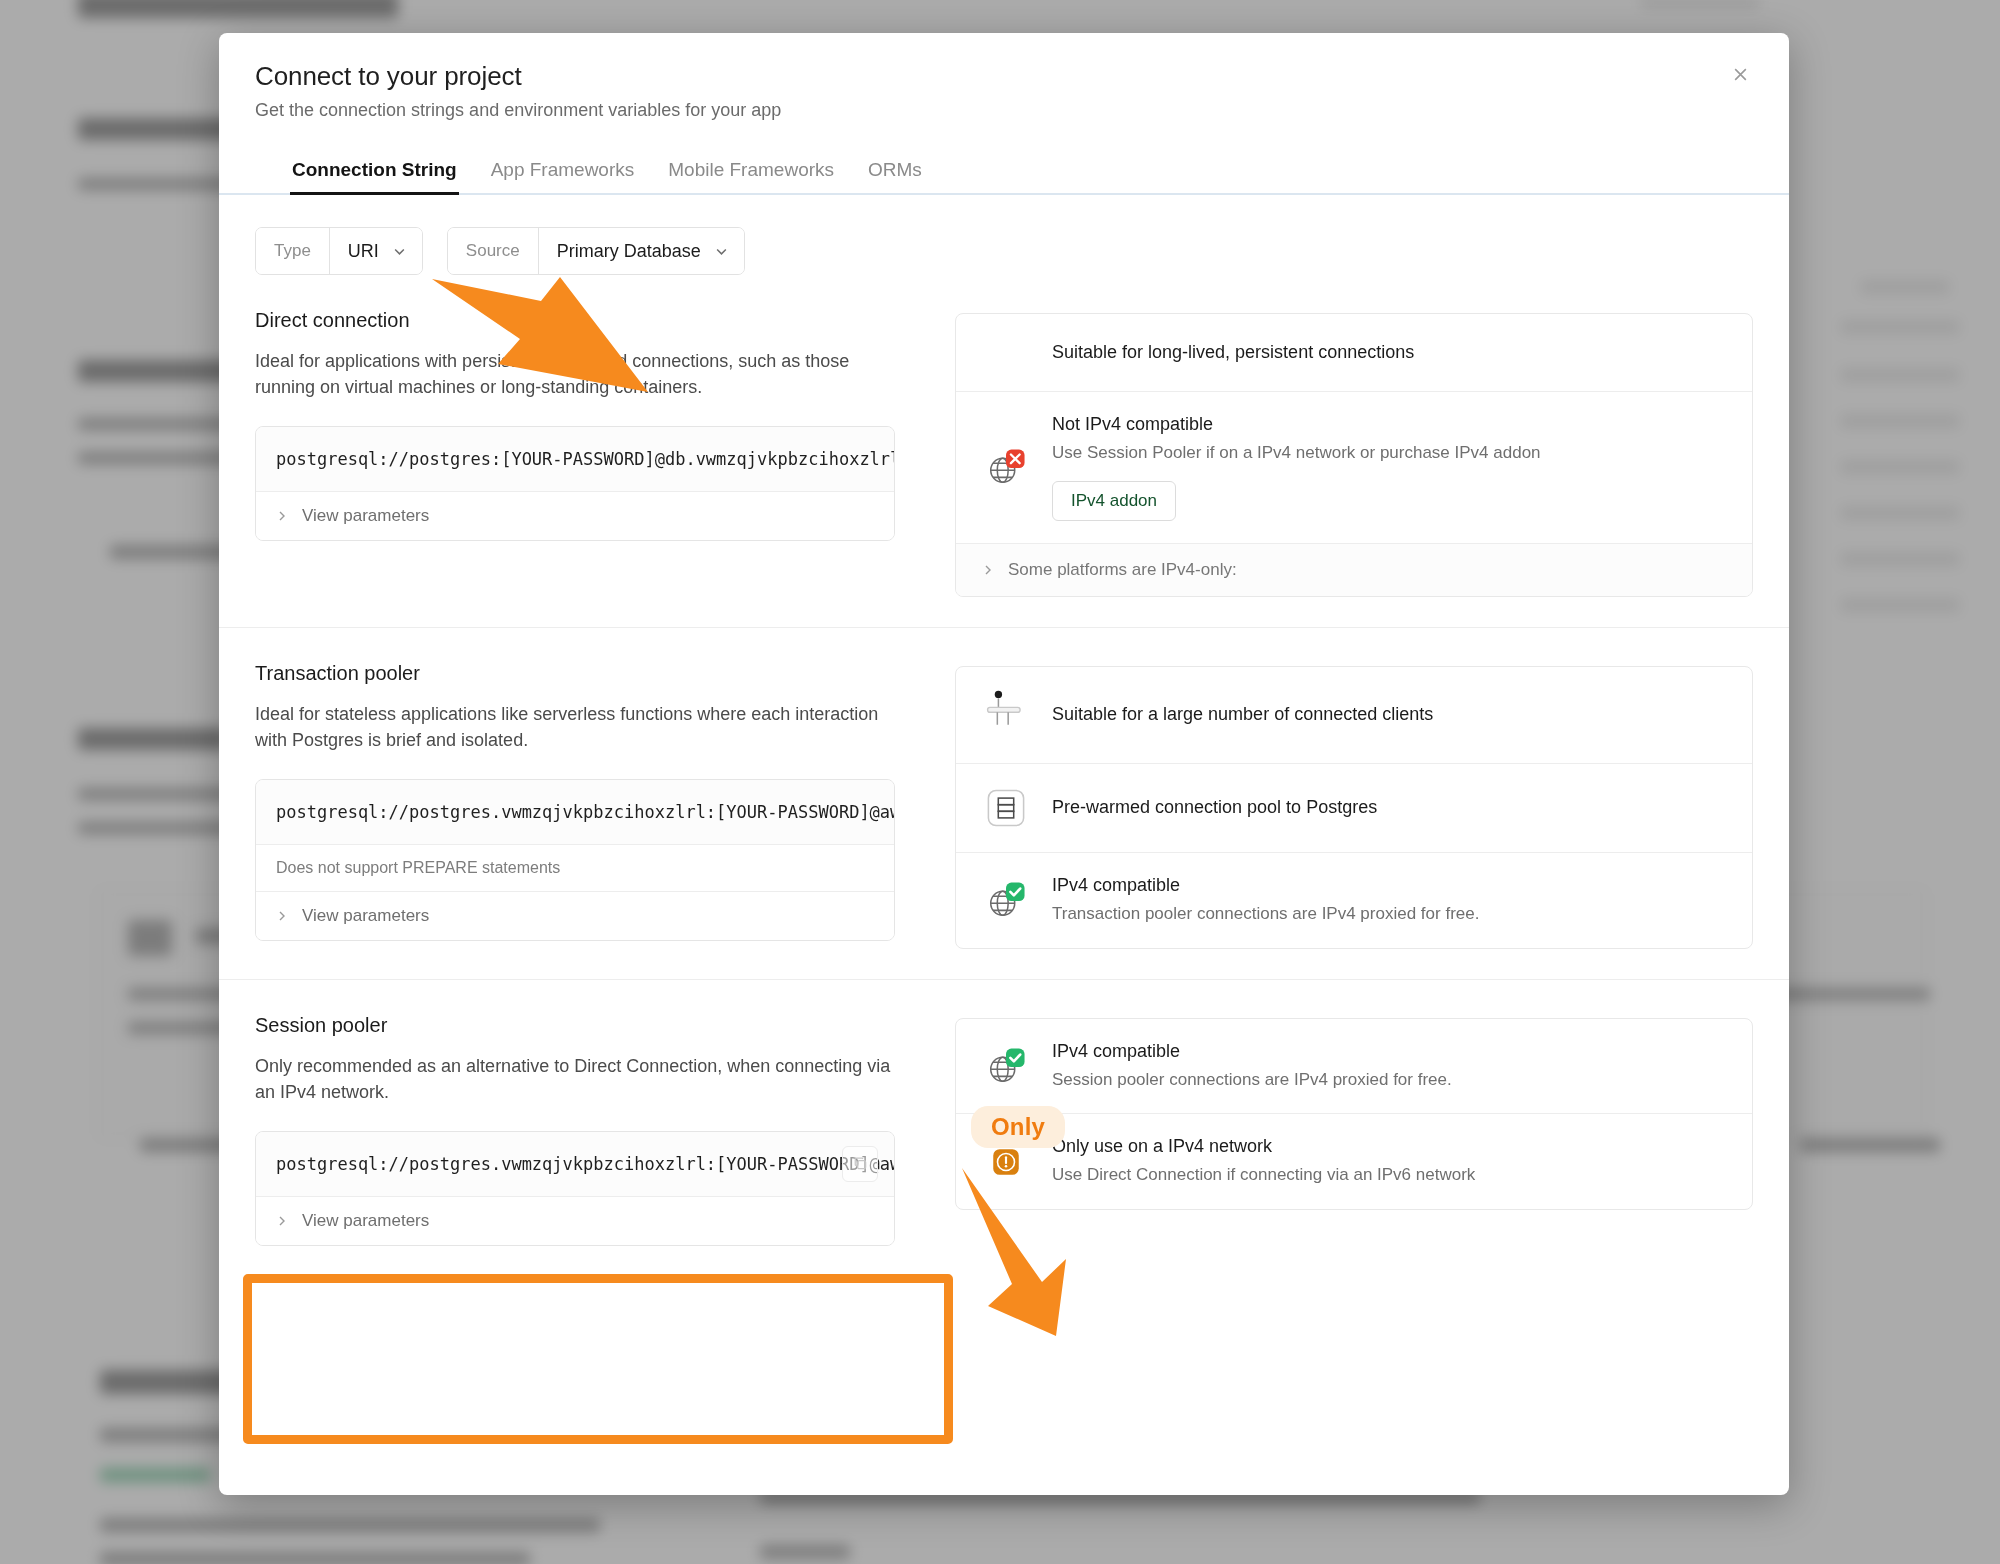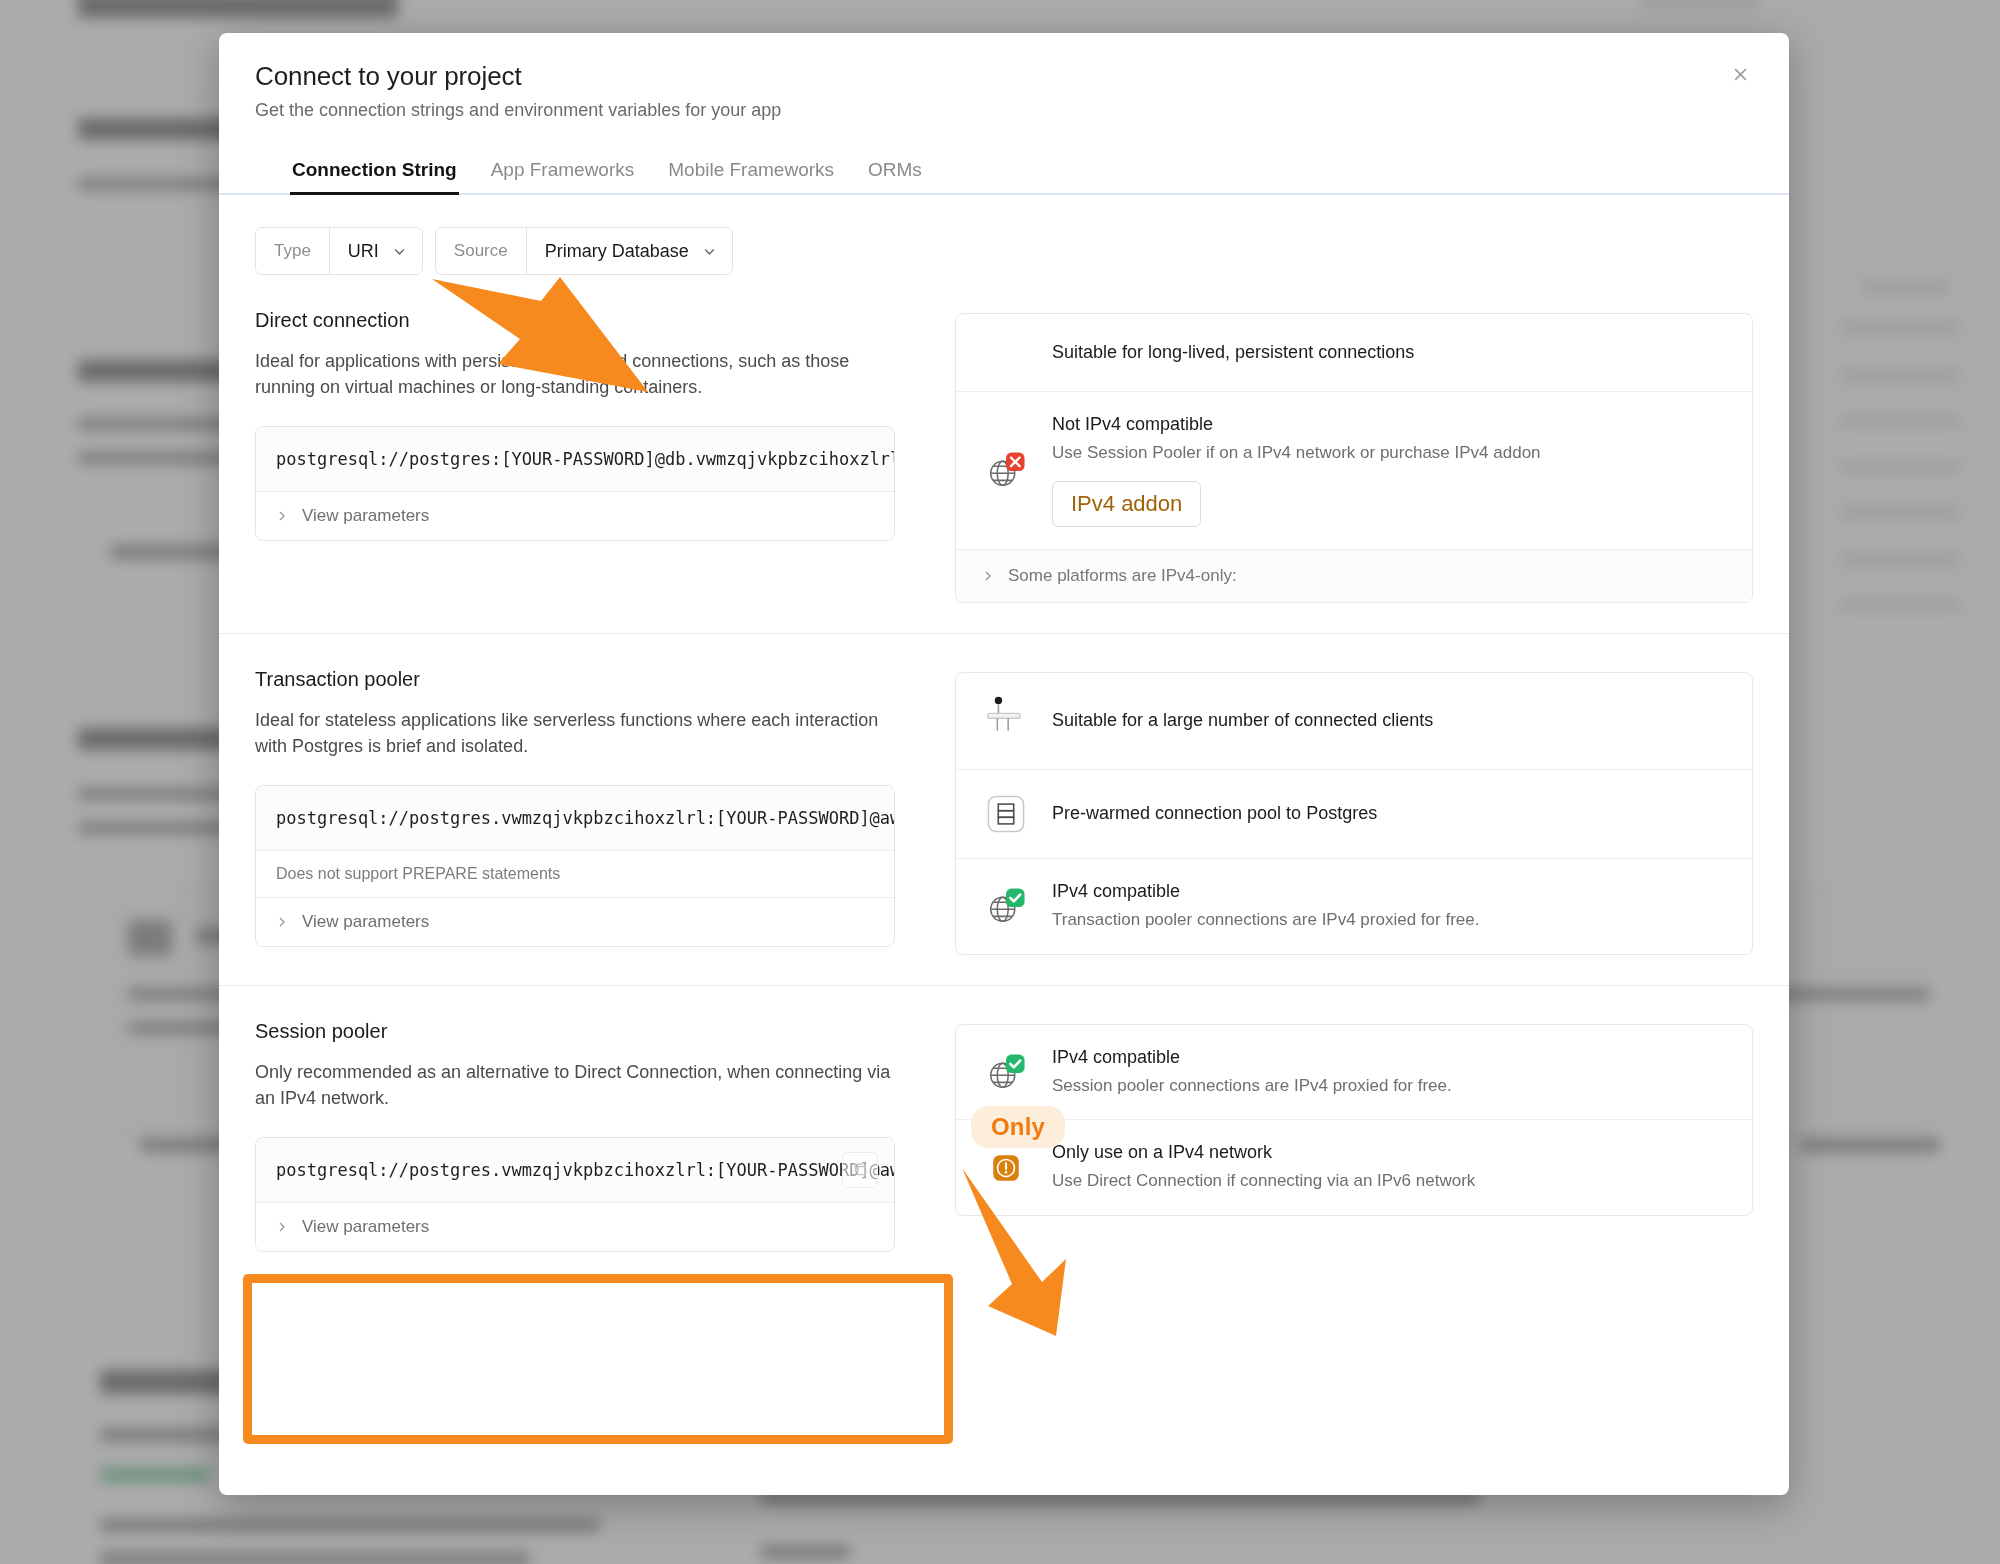--- a/index.html
+++ b/index.html
@@ -78,21 +78,21 @@
   }
   .tab.active { color: #141414; font-weight: 700; margin-left: 35px; }
   .tab.active::after {
     content: ""; position: absolute; left: 0; right: 0; bottom: 0;
     height: 3px; background: #141414;
   }
 
   .modal-body { flex: 1; overflow: hidden; }
 
   
-  .selector-row { display: flex; gap: 12px; padding: 32px 36px 0 36px; }
+  .selector-row { display: flex; gap: 24px; padding: 32px 36px 0 36px; }
   .selector {
     display: flex; align-items: stretch;
     border: 1px solid #e2e2e2; border-radius: 7px;
     background: #fff; overflow: hidden; height: 46px;
   }
   .sel-label {
     display: flex; align-items: center;
     padding: 0 18px; font-size: 17px; color: #8e8e8e;
     background: #fff;
   }
@@ -156,21 +156,21 @@
   }
   .info-row + .info-row { border-top: 1px solid #ededed; }
   .info-icon { width: 48px; flex: none; display: flex; align-items: center; justify-content: center; }
   .info-txt { flex: 1; }
   .info-title { font-size: 18px; color: #1b1b1b; }
   .info-title.b { margin-bottom: 6px; }
   .info-sub { font-size: 17px; color: #6f6f6f; line-height: 1.4; }
   .ipv4-btn {
     margin-top: 16px; display: inline-block;
     border: 1px solid #dcdcdc; border-radius: 6px;
-    padding: 9px 18px; font-size: 22px; color: #a16207;
+    padding: 9px 18px; font-size: 17px; color: #14532d;
     background: #fff; cursor: pointer;
   }
   .info-foot {
     display: flex; align-items: center; gap: 14px;
     padding: 16px 26px; border-top: 1px solid #ededed;
     font-size: 17px; color: #777; cursor: pointer; background: #fcfcfc;
   }
   .anno-arrow { position: absolute; left: 0; top: 0; }
   .highlight-box {
     position: absolute;

